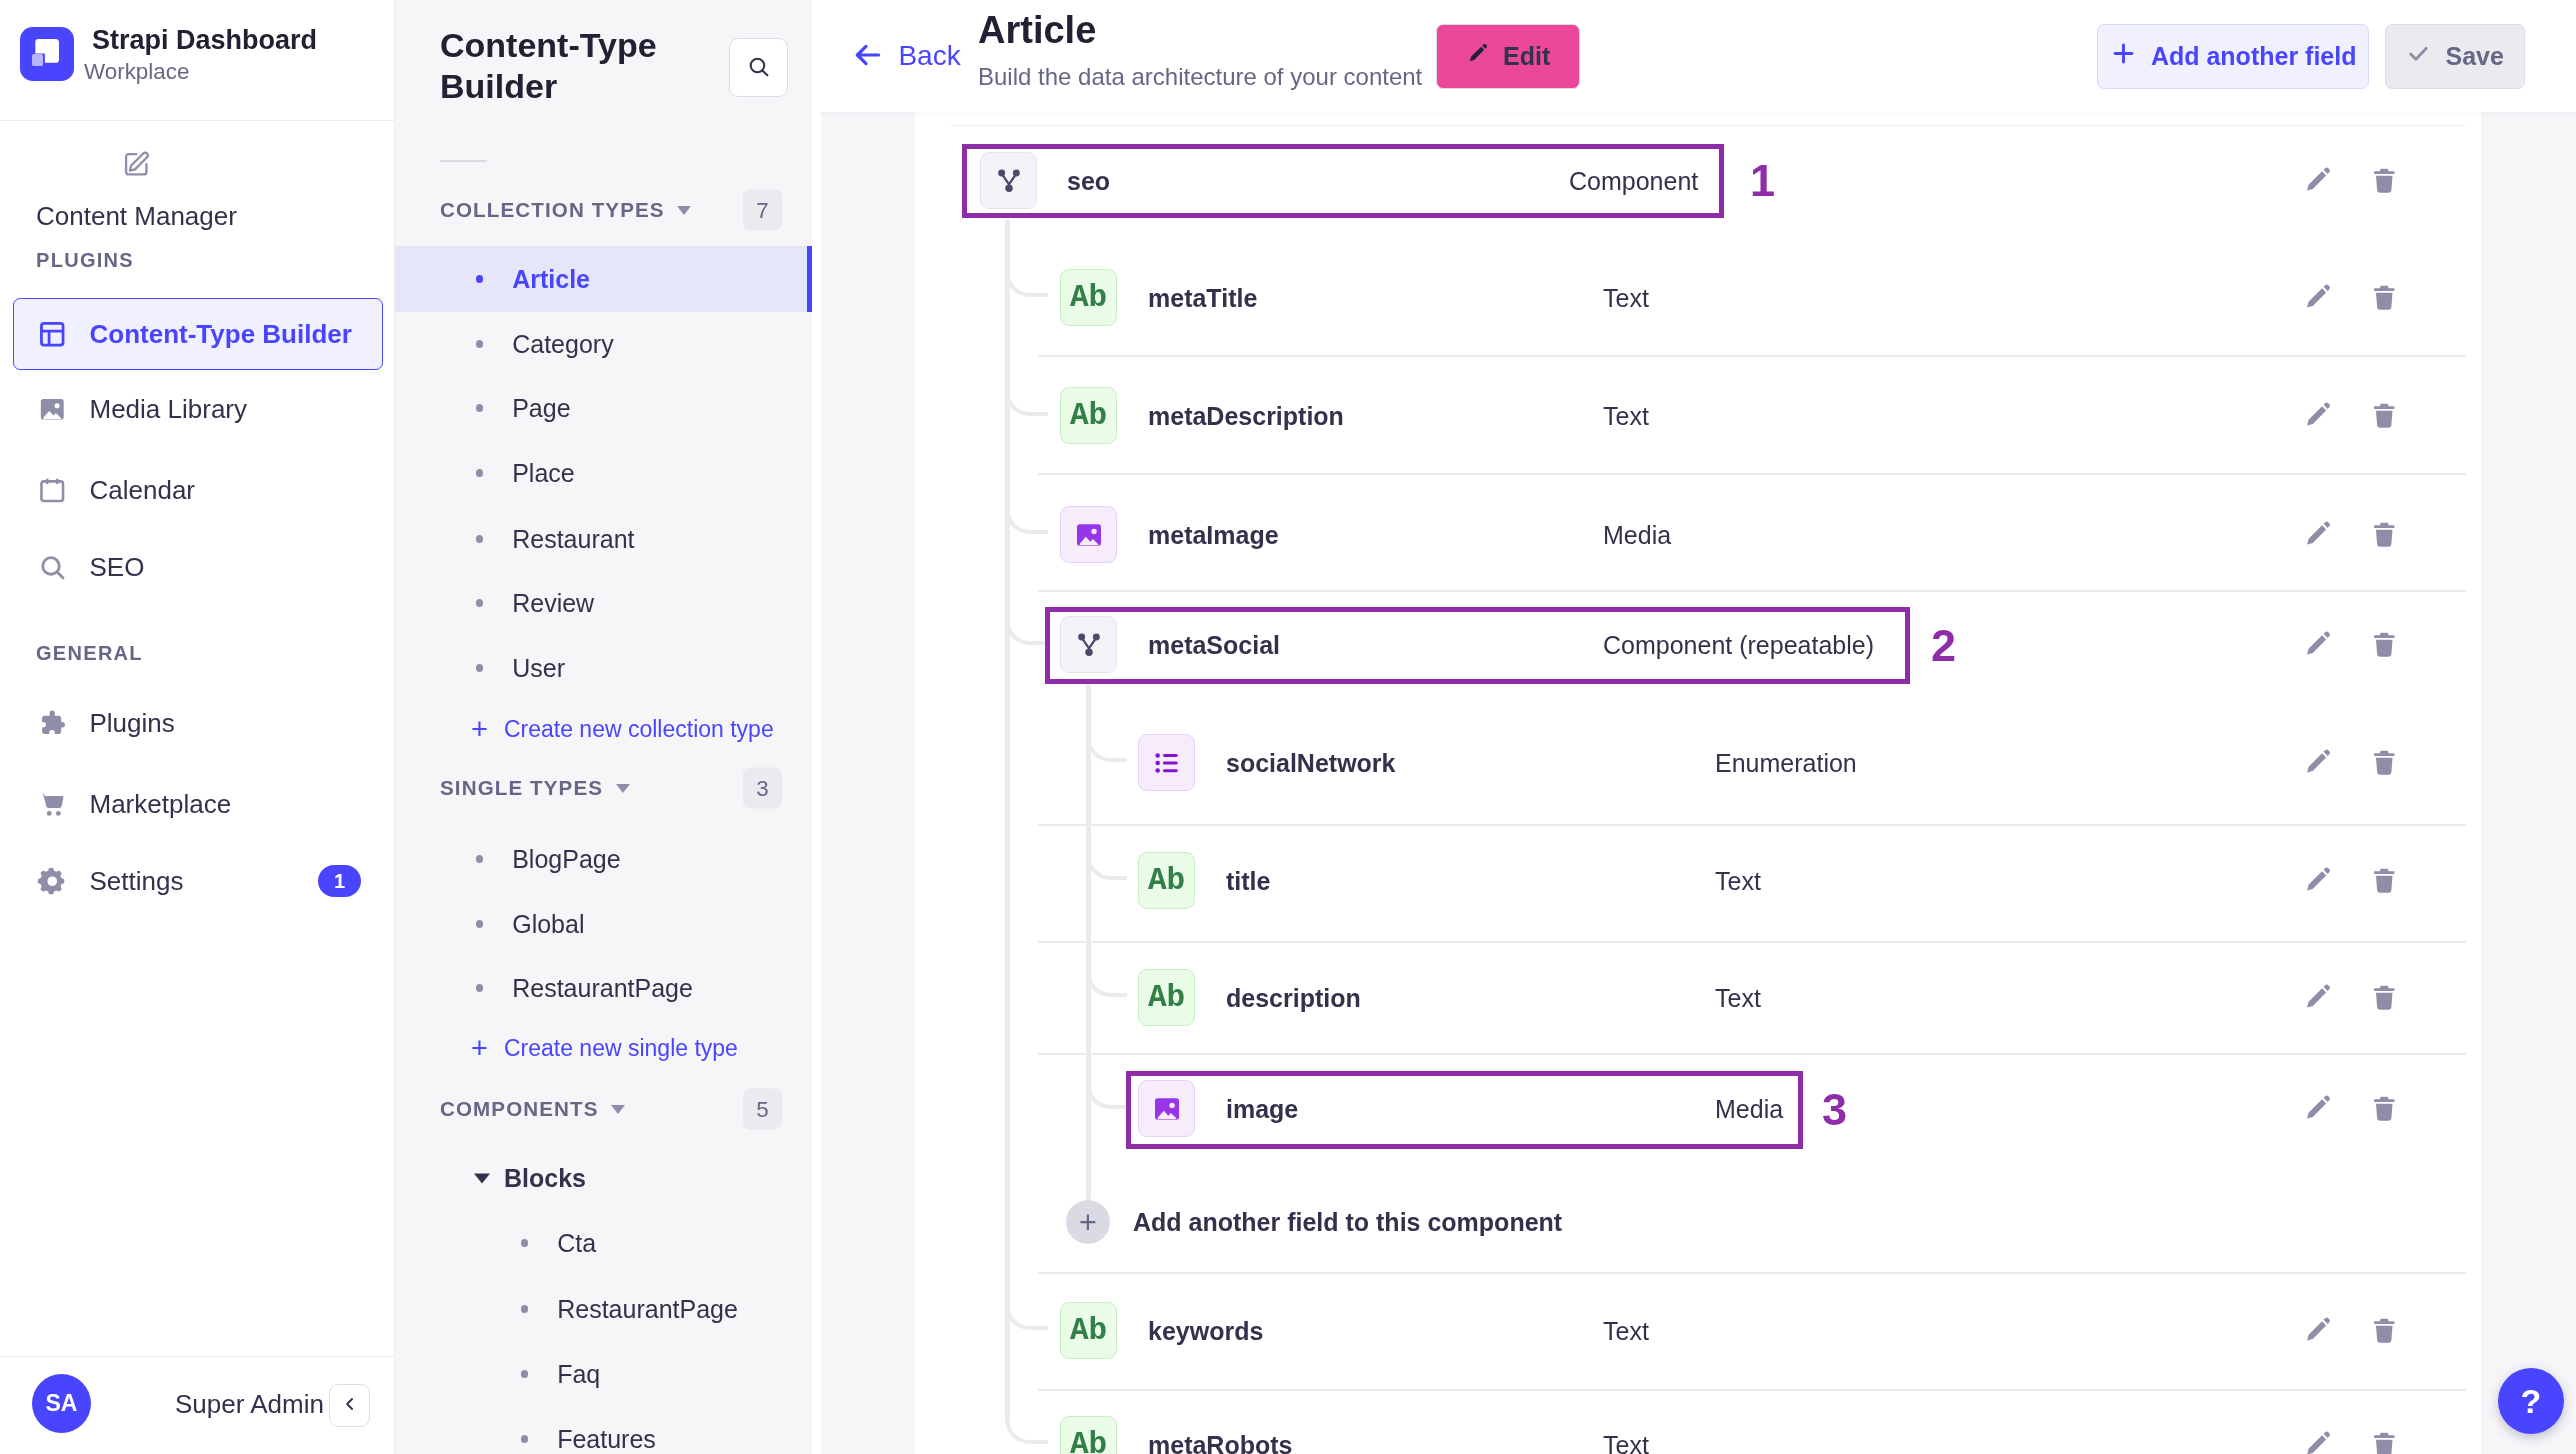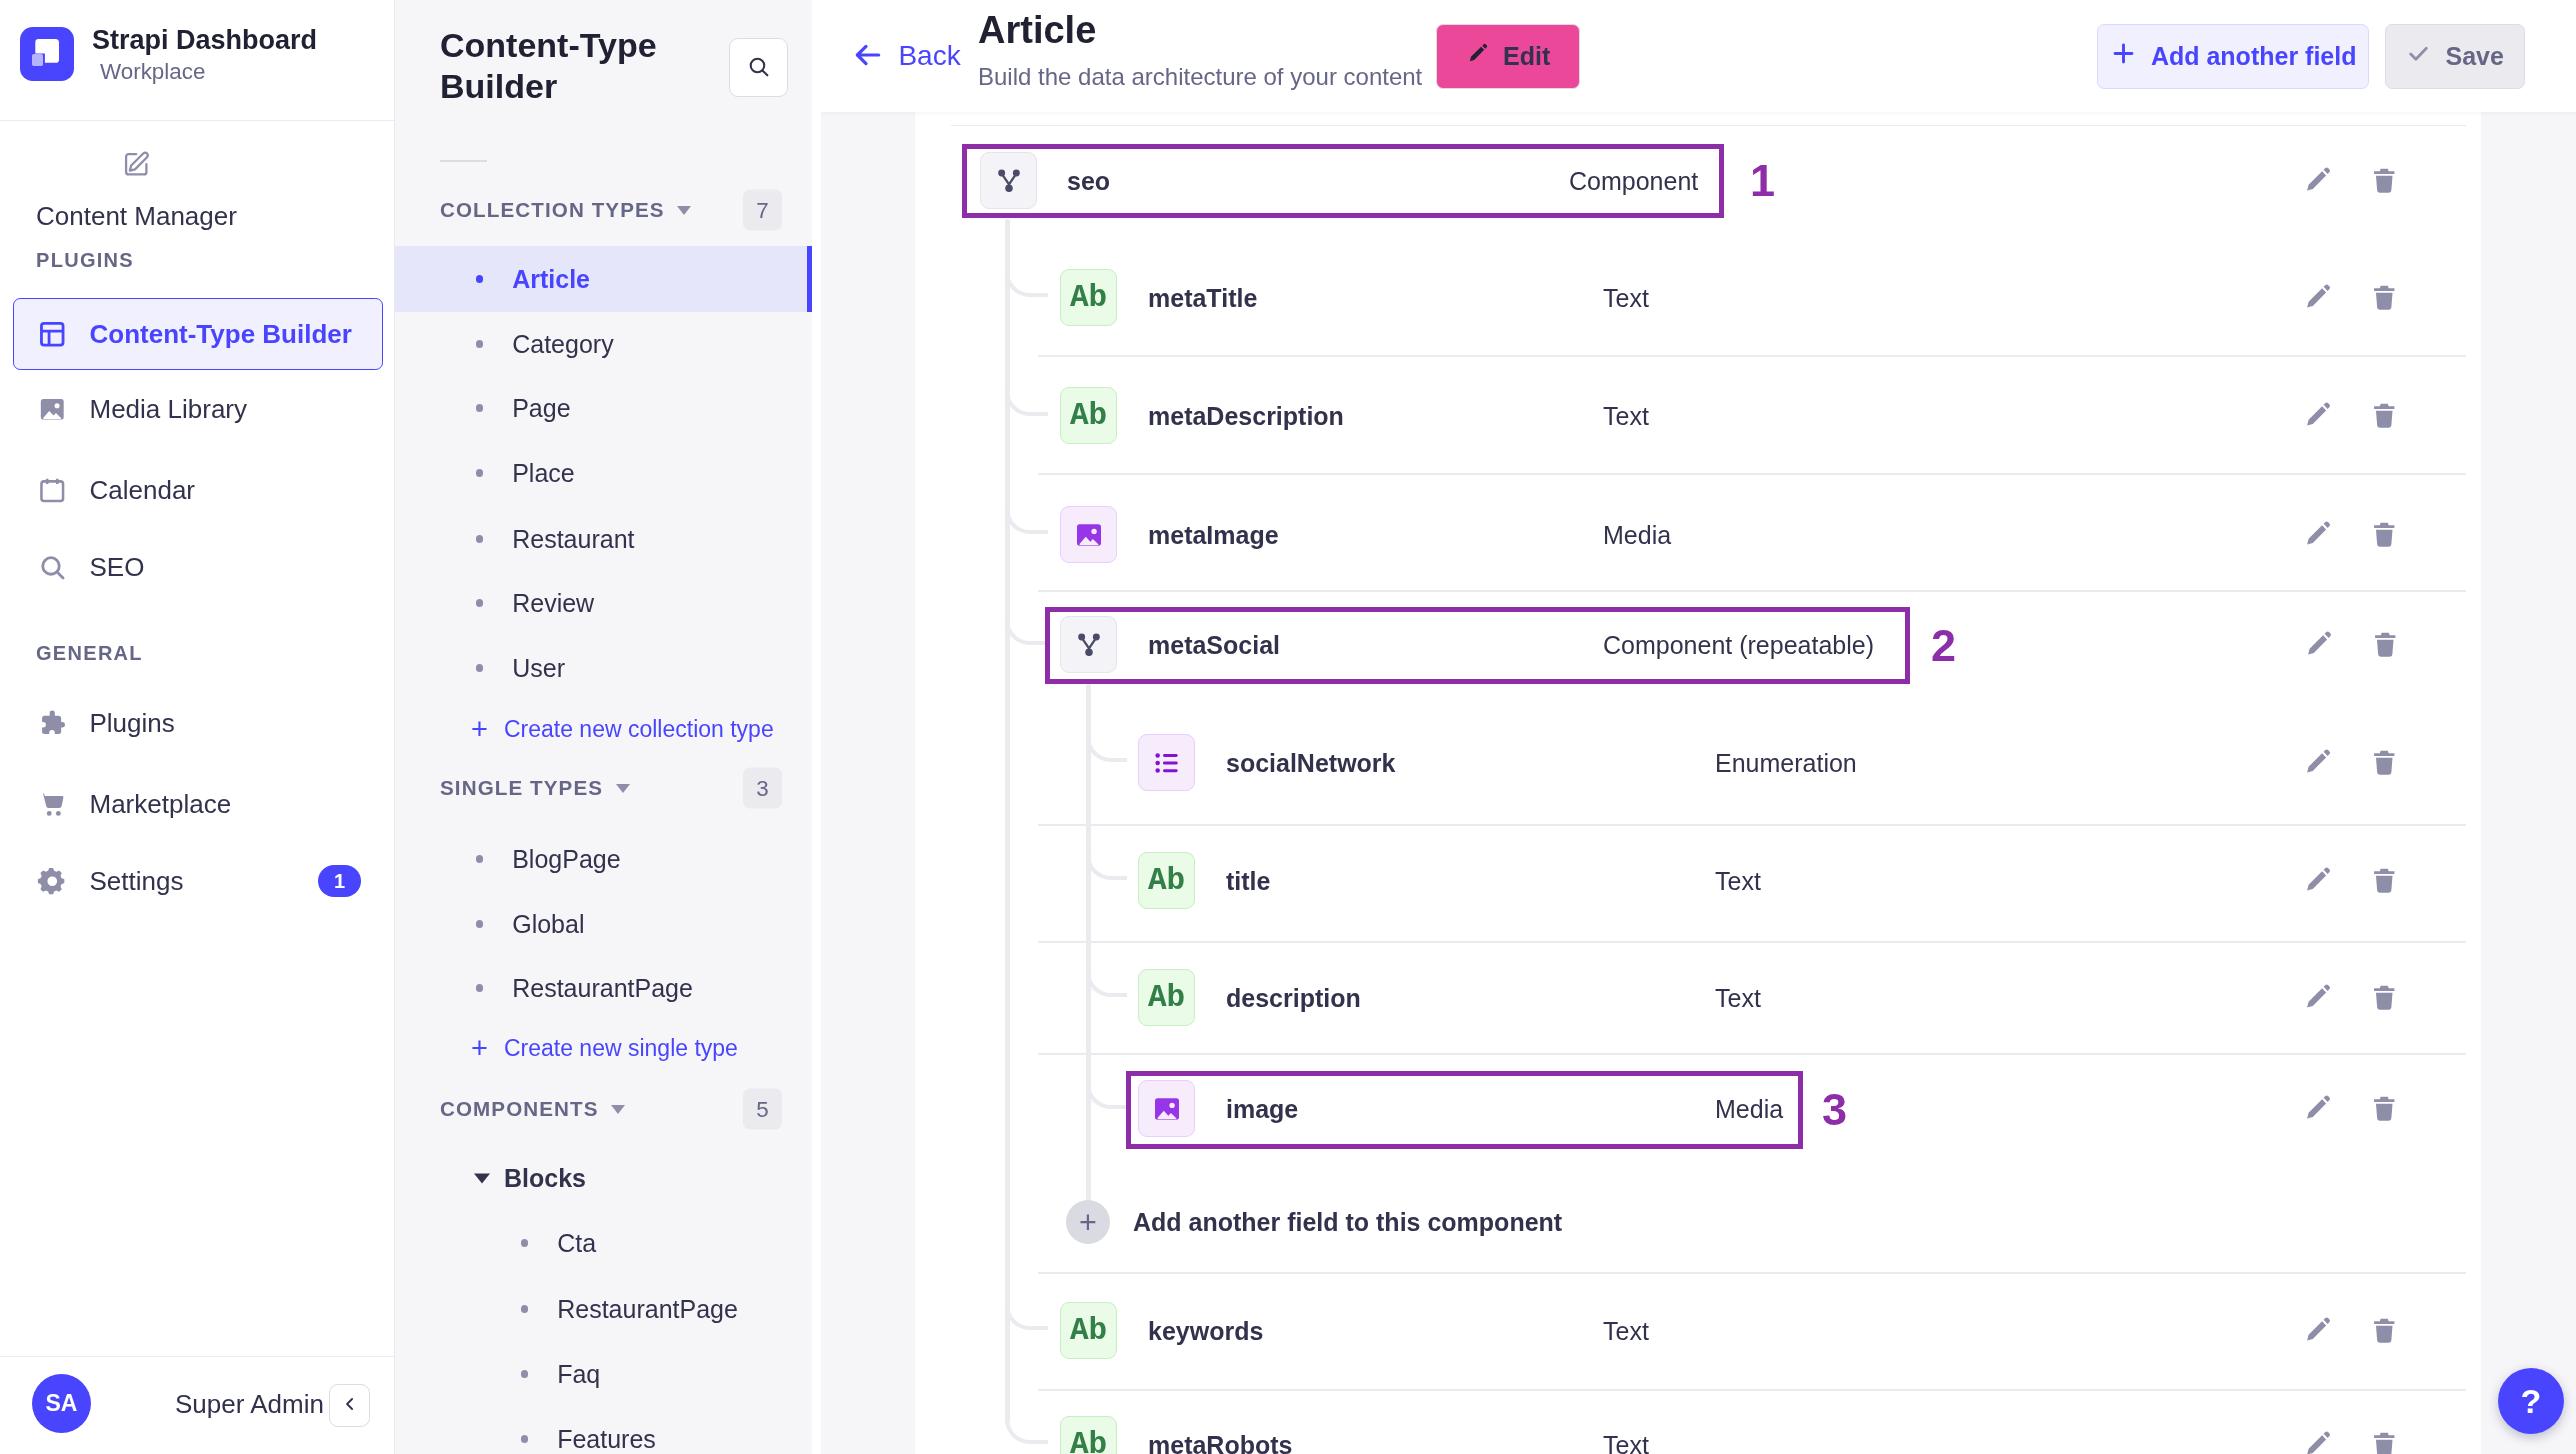--- a/index.html
+++ b/index.html
@@ -10,21 +10,21 @@
   #left-sidebar { position:absolute; left:0; top:0; width:395px; height:1454px;
     background:#fff; border-right:0.9px solid #EAEAEF; z-index:5; }
   #brand-logo { position:absolute; left:20px; top:27px; width:54px; height:54px;
     background:#4945FF; border-radius:12.6px; }
   #brand-logo .glyph-main { position:absolute; left:15.3px; top:11.7px; width:24px; height:24px;
     background:#fff; border-radius:3.6px;
     clip-path:polygon(0 0,100% 0,100% 100%,40% 100%,40% 62%,0 62%); }
   #brand-logo .glyph-sub { position:absolute; left:11.7px; top:27px; width:11.7px; height:11.7px;
     background:rgba(255,255,255,.6); border-radius:1.8px; }
   #brand-title { position:absolute; left:92px; top:25px; font-size:27px; font-weight:700; color:#212134; }
-  #brand-sub { position:absolute; left:100px; top:59px; font-size:22.4px; color:#666687; }
+  #brand-sub { position:absolute; left:84px; top:59px; font-size:22.4px; color:#666687; }
   .lsb-divider { position:absolute; left:0; top:120px; width:395px; height:0.9px; background:#EAEAEF; }
 
   .lnav-header { position:absolute; left:36px; font-size:20px; font-weight:700;
     letter-spacing:1.3px; color:#666687; transform:translateY(-50%); }
   .lnav-item { position:absolute; left:36px; height:54px; transform:translateY(-50%);
     display:flex; align-items:center; gap:21.5px; cursor:pointer; }
   .lnav-item .ic { width:32px; height:32px; color:#8E8EA9; display:flex; align-items:center; justify-content:center; }
   .lnav-item .ic svg { width:30.5px; height:30.5px; }
   .lnav-item .lbl { font-size:26px; color:#32324D; font-weight:500; white-space:nowrap; }
   .lnav-active-box { position:absolute; left:12.6px; top:298px; width:370px; height:72px;
@@ -455,21 +455,21 @@
         </div>
         <div class="fname" style="left: 233px;">metaImage</div>
         <div class="ftype" style="left: 688px;">Media</div>
         <div class="row-action" style="left: 1387px; top: 20.6px;"><svg viewBox="0 0 24 24" fill="currentColor">
             <path d="M4 20l1.2-4.5L15.8 5l3.2 3.2L8.5 18.8 4 20zM17 3.8l1.4-1.4a1.5 1.5 0 0 1 2.1 0l1.1 1.1a1.5 1.5 0 0 1 0 2.1L20.2 7 17 3.8z"></path>
           </svg></div>
         <div class="row-action" style="left: 1454px; top: 20.6px;"><svg viewBox="0 0 24 24" fill="currentColor">
             <path d="M9.2 3h5.6l.7 2H20v2H4V5h4.5l.7-2zM5.5 8.5h13L17.6 19.9a2 2 0 0 1-2 1.9H8.4a2 2 0 0 1-2-1.9L5.5 8.5z"></path>
           </svg></div>
       </div>
-      <div class="frow" style="top: 496px; text-align: center;">
+      <div class="frow" style="top: 496px;">
         <div class="chip chip-component" style="left: 145px;">
           <svg viewBox="0 0 24 24" fill="currentColor" stroke="currentColor">
             <circle cx="6.5" cy="6" r="2.1"></circle>
             <circle cx="17.5" cy="6" r="2.1"></circle>
             <circle cx="12" cy="17.5" r="2.3"></circle>
             <path fill="none" stroke-width="1.7" d="M7.4 7.7L12 14.6M16.6 7.7L12 14.6M12 14.6v2.9"></path>
           </svg>
         </div>
         <div class="fname" style="left: 233px;">metaSocial</div>
         <div class="ftype" style="left: 688px;">Component (repeatable)</div>

